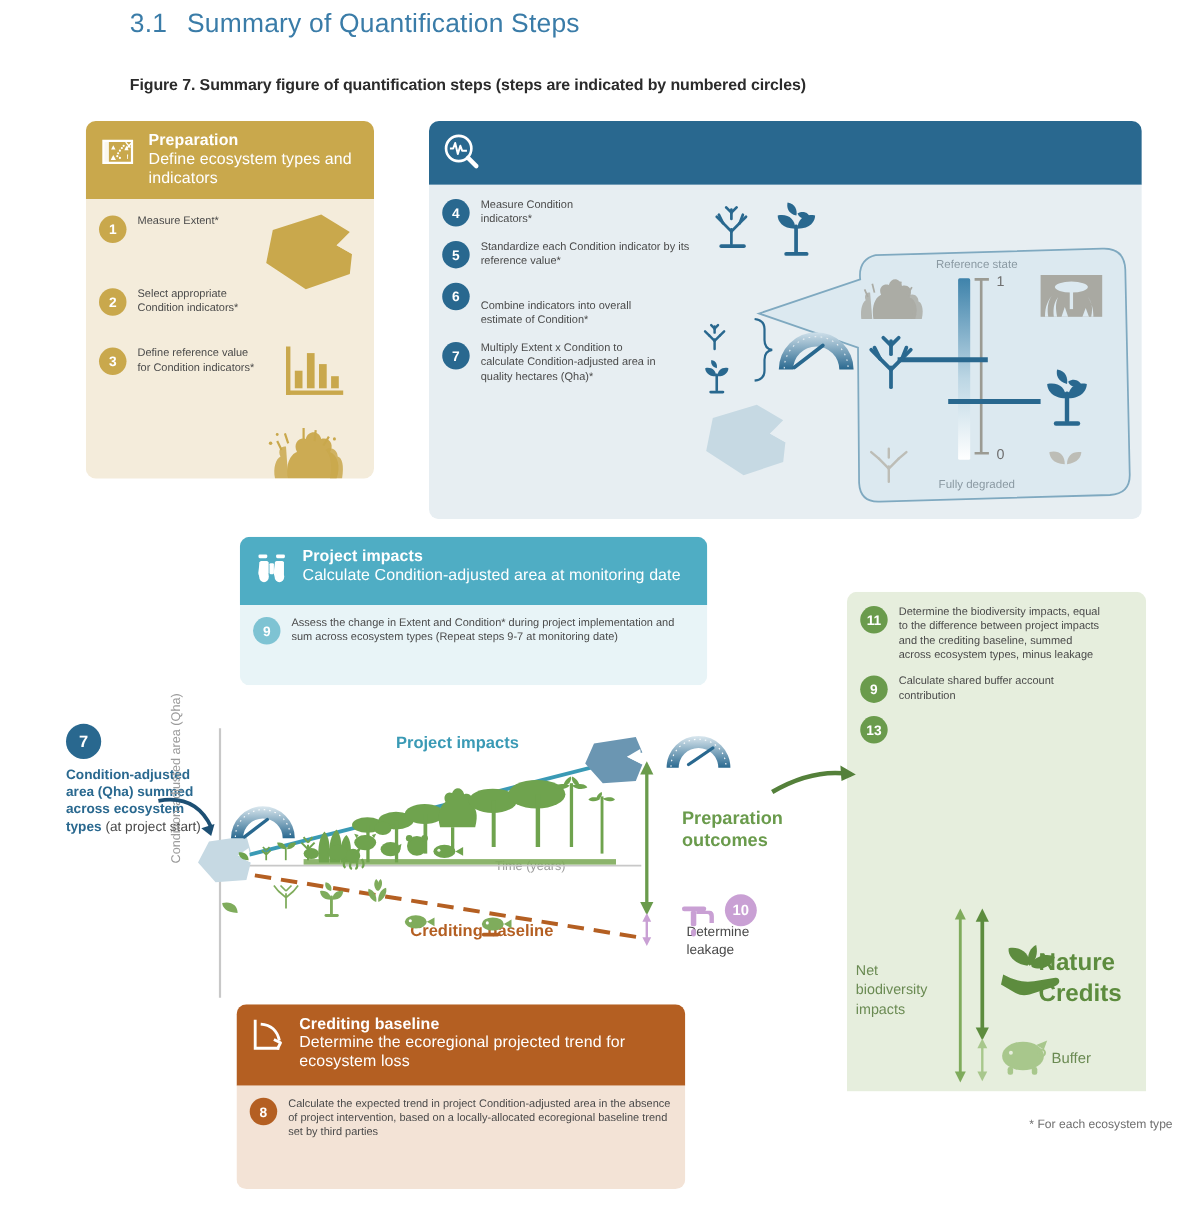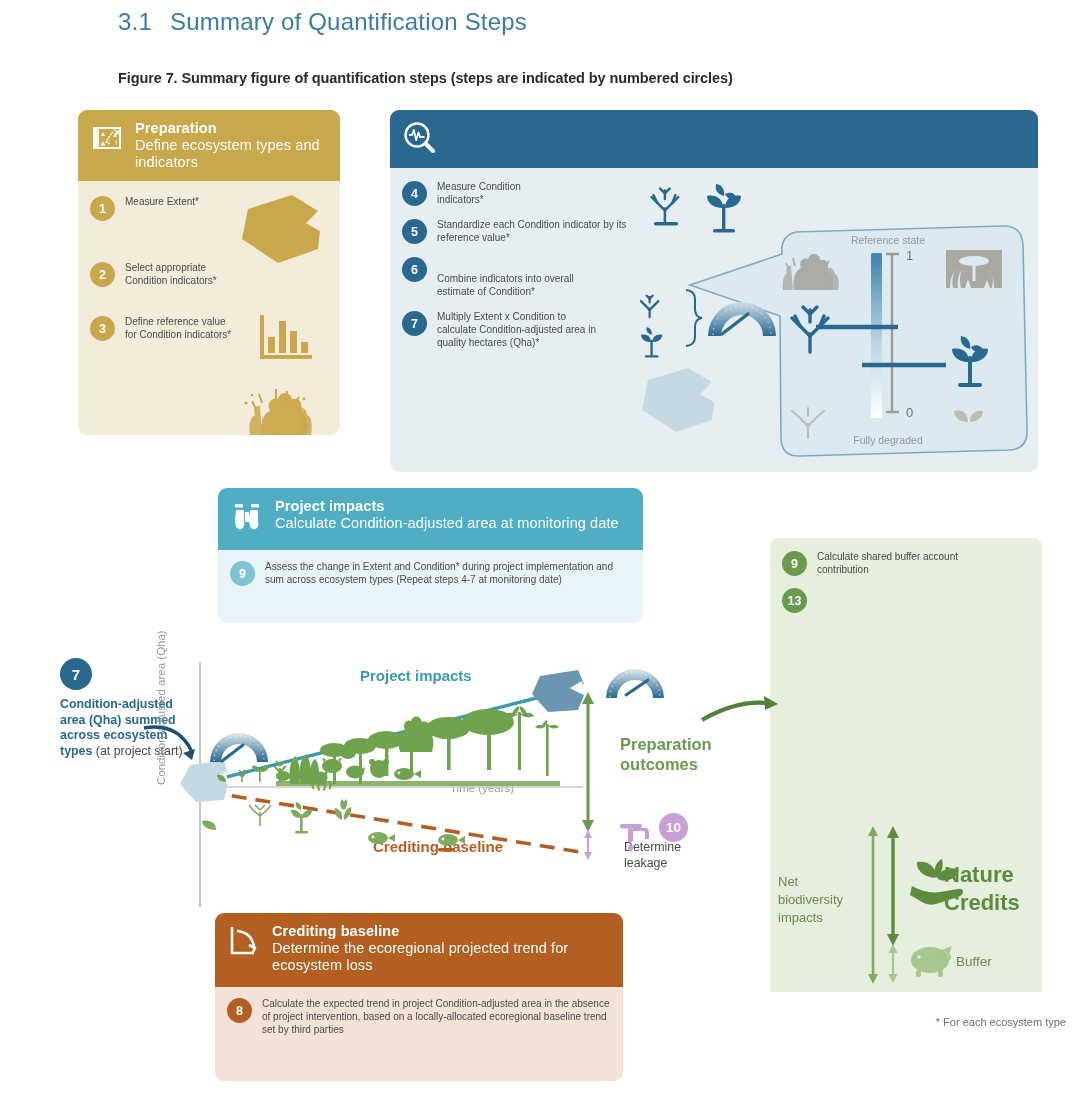--- a/index.html
+++ b/index.html
@@ -431,29 +431,33 @@
     </span>
     <span class="htext">
       <div class="htitle">Project impacts</div>
       <div class="hsub">Calculate Condition-adjusted area at monitoring date</div>
     </span>
   </div>
   <div class="panel-body">
     <div class="steps">
       <div class="step">
         <span class="badge">9</span>
-        <span class="step-text">Assess the change in Extent and Condition* during project implementation and sum across ecosystem types (Repeat steps 4-7 at monitoring date)</span>
+        <span class="step-text">Assess the change in Extent and Condition* during project implementation and sum across ecosystem types (Repeat steps 9-7 at monitoring date)</span>
       </div>
     </div>
   </div>
 </div>
 
 <div class="panel" id="panel-net">
   <div class="panel-body">
     <div class="steps">
+      <div class="step">
+        <span class="badge">11</span>
+        <span class="step-text">Determine the biodiversity impacts, equal to the difference between project impacts and the crediting baseline, summed across ecosystem types, minus leakage</span>
+      </div>
       <div class="step">
         <span class="badge">9</span>
         <span class="step-text">Calculate shared buffer account contribution</span>
       </div>
       <div class="step">
         <span class="badge">13</span>
       </div>
     </div>
 
     <svg id="net-art" viewBox="0 0 272 172">

